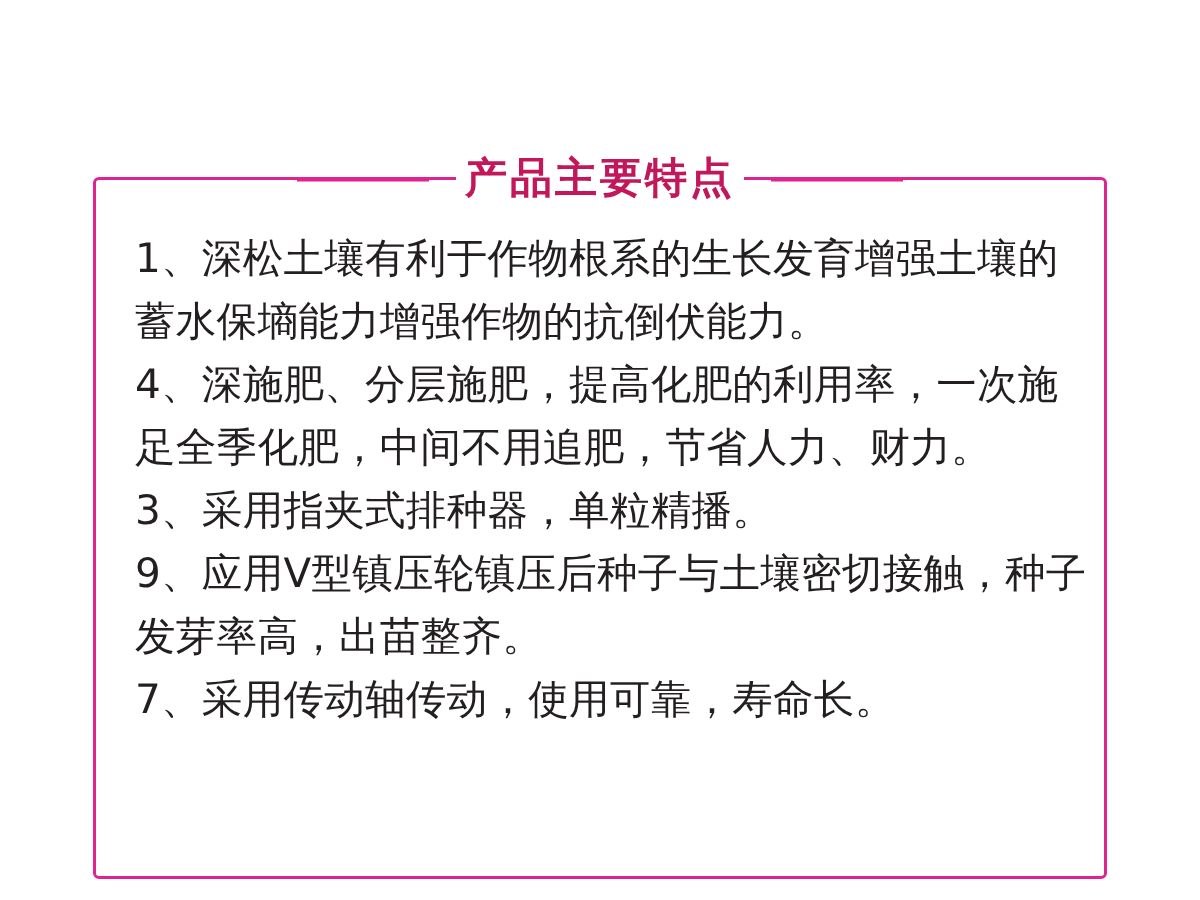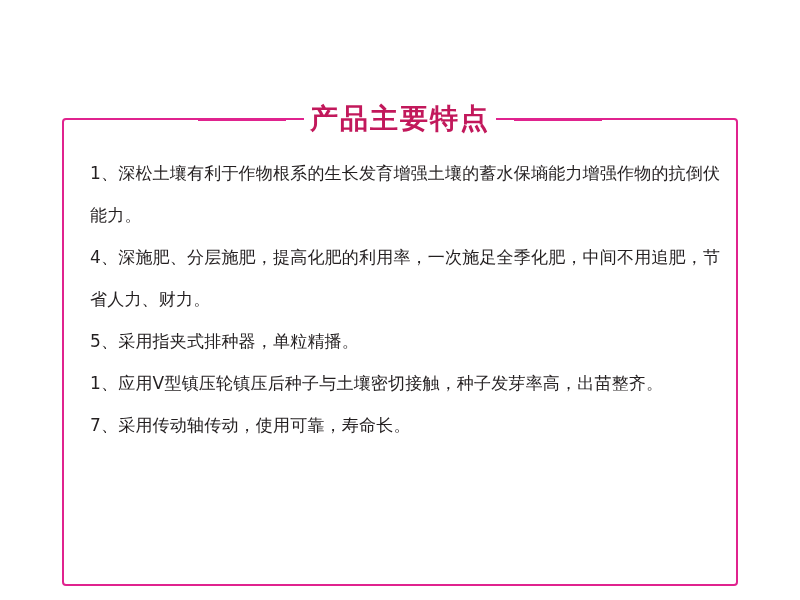--- a/index.html
+++ b/index.html
@@ -59,21 +59,21 @@
     line-height: 1;
   }
   .body-list {
     position: absolute;
     left: 90px;
     top: 152px;
     width: 640px;
   }
   .body-line {
     font-family: "DejaVu Sans", "Liberation Sans", sans-serif;
-    font-size: 17px;
+    font-size: 27px;
     color: #231f20;
     line-height: 42px;
     letter-spacing: 0.2px;
     white-space: pre-wrap;
     word-break: break-all;
   }
 </style>
 </head>
 <body>
 
@@ -83,18 +83,18 @@
 
   <div class="title-row">
     <div class="title-rule"></div>
     <div class="title-text">产品主要特点</div>
     <div class="title-rule"></div>
   </div>
 
   <div class="body-list">
     <div class="body-line">1、深松土壤有利于作物根系的生长发育增强土壤的蓄水保墒能力增强作物的抗倒伏能力。</div>
     <div class="body-line">4、深施肥、分层施肥，提高化肥的利用率，一次施足全季化肥，中间不用追肥，节省人力、财力。</div>
-    <div class="body-line">5、采用指夹式排种器，单粒精播。</div>
-    <div class="body-line">1、应用V型镇压轮镇压后种子与土壤密切接触，种子发芽率高，出苗整齐。</div>
+    <div class="body-line">3、采用指夹式排种器，单粒精播。</div>
+    <div class="body-line">9、应用V型镇压轮镇压后种子与土壤密切接触，种子发芽率高，出苗整齐。</div>
     <div class="body-line">7、采用传动轴传动，使用可靠，寿命长。</div>
   </div>
 
 </div>
 
 </body></html>

